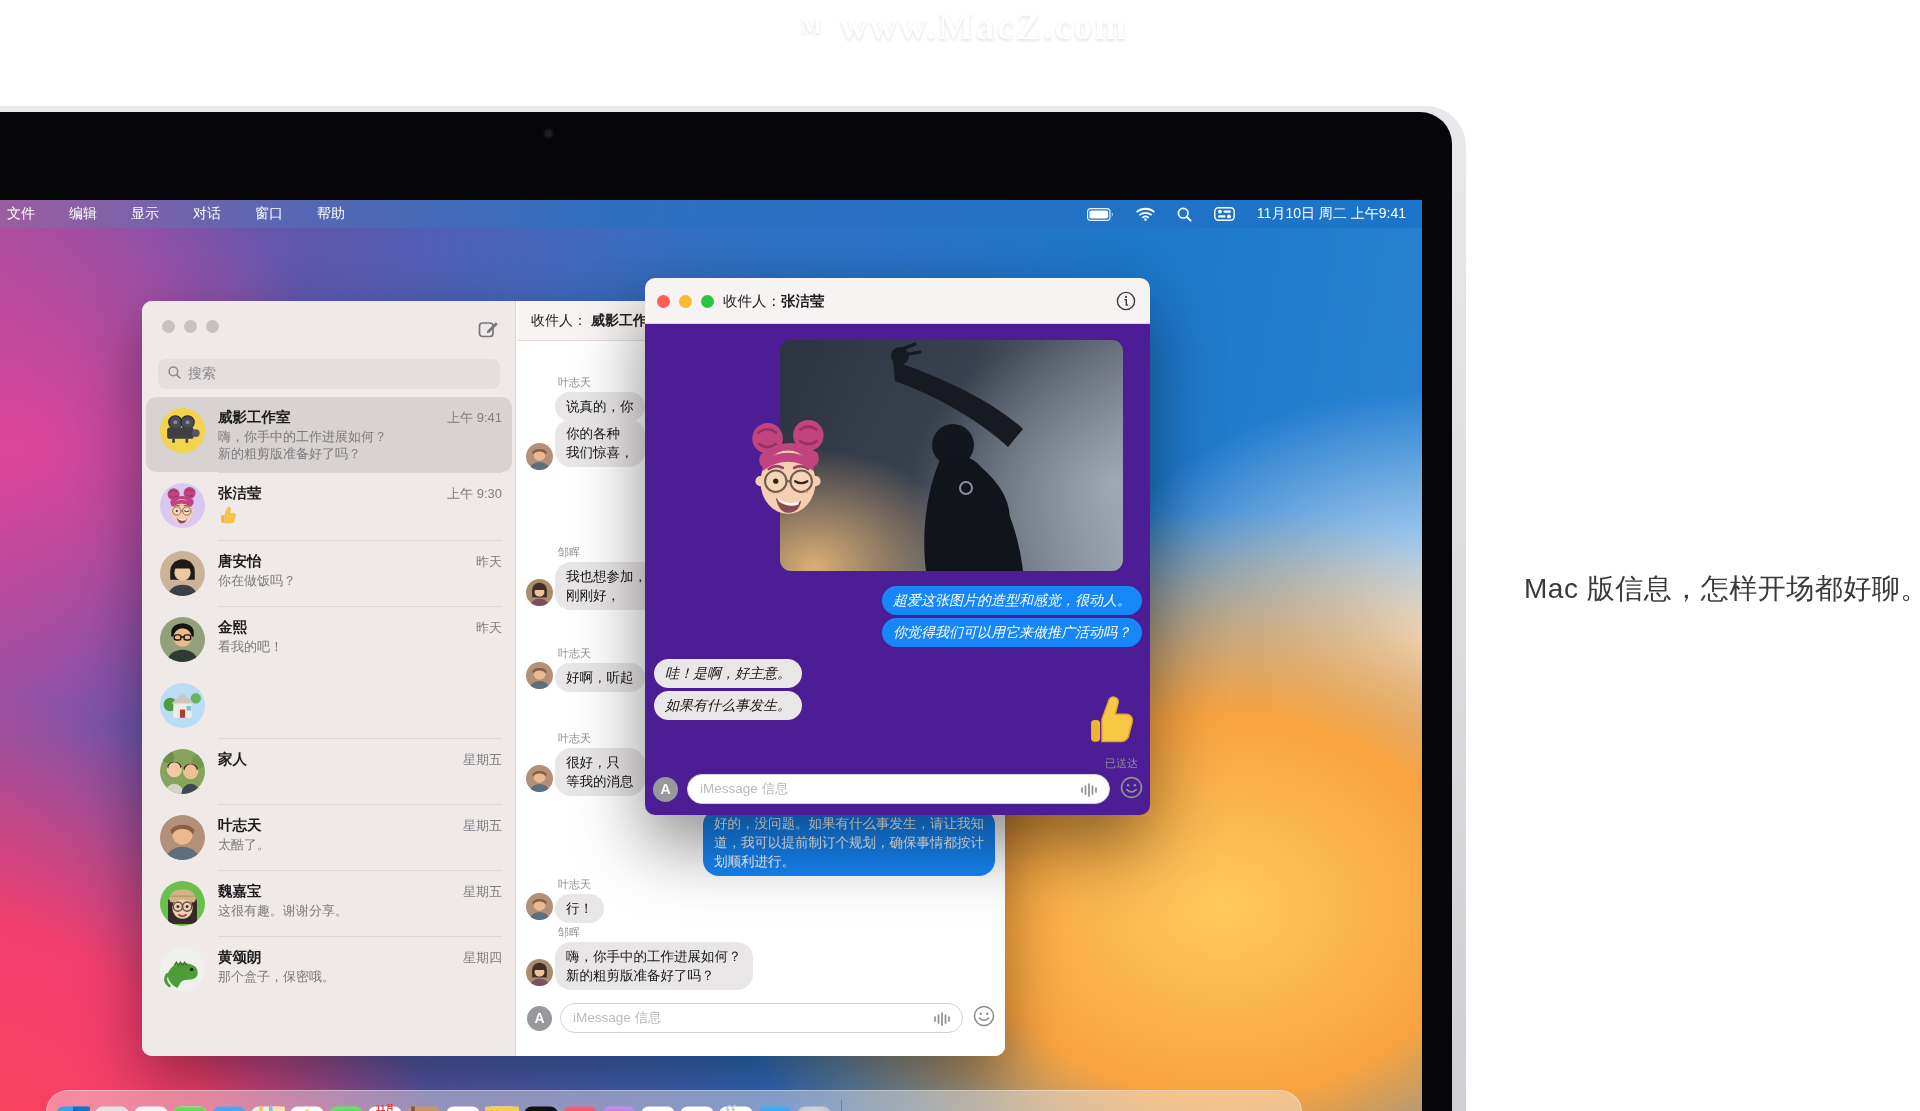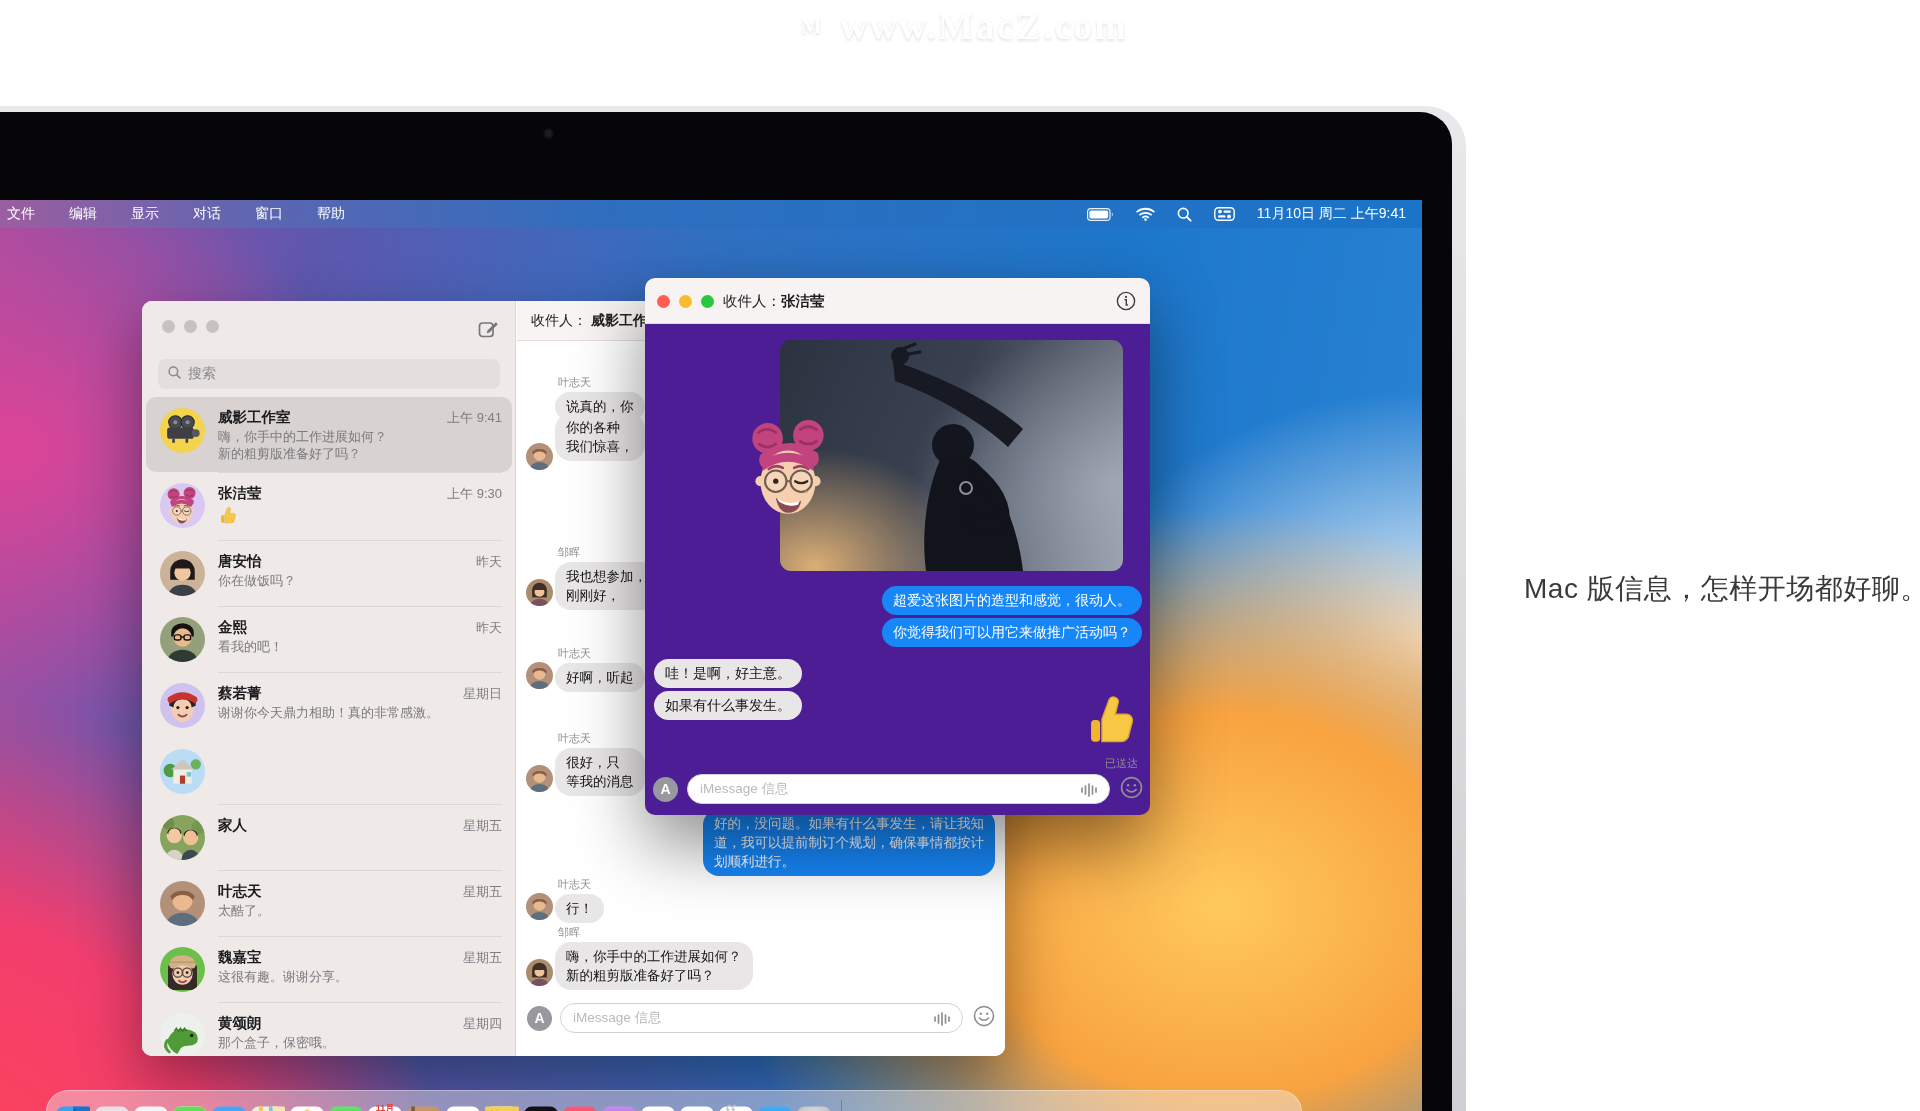--- a/index.html
+++ b/index.html
@@ -89,21 +89,21 @@
   .tl.red{background:#ff5d55;}.tl.yellow{background:#f7bc2f;}.tl.green{background:#29c73f;}
   .cw-title{position:absolute;left:78px;top:14px;font-size:14.5px;color:#1c1c1e;white-space:nowrap;}
   .cw-info{position:absolute;right:14px;top:13px;}
   .cw-photo{position:absolute;left:135px;top:62px;width:343px;height:231px;border-radius:11px;overflow:hidden;
     background:
       radial-gradient(250px 190px at 10% 98%, rgba(228,180,120,.95), rgba(228,180,120,0) 62%),
       radial-gradient(300px 230px at 96% 62%, rgba(185,195,210,.55), rgba(185,195,210,0) 66%),
       linear-gradient(115deg,#2c3240 0%,#394150 45%,#6a6f7c 78%,#9399a5 100%);}
   .cw-memoji{position:absolute;left:103px;top:140px;width:82px;height:106px;}
   .cw-msg{position:absolute;}
-  .cw-msg .bub{font-size:14px;}
+  .cw-msg .bub{font-size:14px;font-style:italic;}
   .cw-status{position:absolute;right:12px;top:478px;font-size:11px;color:#8e8e93;}
   .thumb-sticker{position:absolute;right:10px;top:408px;width:58px;height:66px;}
 
   
   .dock{position:absolute;left:46px;top:890px;width:1256px;height:90px;border-radius:22px;
     background:rgba(244,240,244,.42);border:1px solid rgba(255,255,255,.35);backdrop-filter:blur(18px);
     display:flex;align-items:flex-start;gap:5px;padding:7px 9px;}
   .dock-item{width:34px;height:51px;border-radius:12px;position:relative;overflow:hidden;flex:0 0 auto;}
   .dock-item svg{position:absolute;inset:0;width:100%;height:100%;}
   .dock-item.plain{overflow:visible;border-radius:0;}
@@ -278,38 +278,20 @@
               <div class="conv-main">
                 <div class="conv-top">
                   <div class="conv-name">金熙</div>
                   <div class="conv-time">昨天</div>
                 </div>
                 <div class="conv-preview">看我的吧！</div>
               </div>
             </div>
             <div class="conv-row">
               <div class="conv-avatar" style="position: relative;"><svg viewBox="0 0 44 44" width="100%" height="100%">
-                  <rect width="44" height="44" fill="#cfc2ee"></rect>
-                  <ellipse cx="22" cy="25" rx="11" ry="13" fill="#f3cdb2"></ellipse>
-                  <path d="M9 22 q0 -12 13 -12 q13 0 13 12 l-4 2 q-1 -8 -9 -8 q-8 0 -9 8 z" fill="#2c2320"></path>
-                  <path d="M8 14 q14 -10 28 0 q2 4 -2 6 q-12 -8 -24 0 q-4 -2 -2 -6 z" fill="#c8332e"></path>
-                  <circle cx="17.5" cy="24" r="1.6" fill="#2d2016"></circle>
-                  <circle cx="26.5" cy="24" r="1.6" fill="#2d2016"></circle>
-                  <path d="M18 31 q4 3.5 8 0" stroke="#8c4a52" stroke-width="1.8" fill="none" stroke-linecap="round"></path>
-                </svg></div>
-              <div class="conv-main">
-                <div class="conv-top">
-                  <div class="conv-name">蔡若菁</div>
-                  <div class="conv-time">星期日</div>
-                </div>
-                <div class="conv-preview">谢谢你今天鼎力相助！真的非常感激。</div>
-              </div>
-            </div>
-            <div class="conv-row">
-              <div class="conv-avatar" style="position: relative;"><svg viewBox="0 0 44 44" width="100%" height="100%">
                   <rect width="44" height="44" fill="#badcf5"></rect>
                   <circle cx="10" cy="21" r="6.5" fill="#4d9c45"></circle>
                   <circle cx="35" cy="15" r="5" fill="#6ab25b"></circle>
                   <rect x="13" y="19" width="18" height="15" fill="#efece4"></rect>
                   <polygon points="11,20 22,10 33,20" fill="#cdc6ba"></polygon>
                   <rect x="19.5" y="26" width="5" height="8" fill="#b23a31"></rect>
                   <rect x="26" y="22.5" width="4.5" height="4.5" fill="#7fc4cf"></rect>
                 </svg></div>
             </div>
             <div class="conv-row">
@@ -397,21 +379,21 @@
           <div class="sender">叶志天</div>
           <span class="bub in">说真的，你</span>
         </div>
         <div>
           <span class="msg-avatar" style="top:142px"><svg viewBox="0 0 44 44" width="100%" height="100%">
                 <rect width="44" height="44" fill="#b3907a"></rect>
                 <circle cx="22" cy="19" r="10" fill="#eab98f"></circle>
                 <path d="M10 15 a14 12 0 0 1 24 0 l-2 4 a11 9 0 0 0 -20 0 z" fill="#8a5f43"></path>
                 <path d="M6 44 a16 13 0 0 1 32 0 z" fill="#5d6e7e"></path>
               </svg></span>
-          <div class="bw-item" style="top:112px"><span class="bub in">你的各种
+          <div class="bw-item" style="top:118px"><span class="bub in">你的各种
 我们惊喜，</span></div>
         </div>
         <div>
           <span class="msg-avatar" style="top:278px"><svg viewBox="0 0 44 44" width="100%" height="100%">
                 <rect width="44" height="44" fill="#a98d6d"></rect>
                 <circle cx="22" cy="18" r="12" fill="#402f26"></circle>
                 <rect x="10" y="18" width="24" height="12" fill="#402f26"></rect>
                 <circle cx="22" cy="21" r="8" fill="#eec39c"></circle>
                 <path d="M14 18 a8 8 0 0 1 16 0 z" fill="#402f26"></path>
                 <path d="M7 44 a15 12 0 0 1 30 0 z" fill="#7a4f5f"></path>

